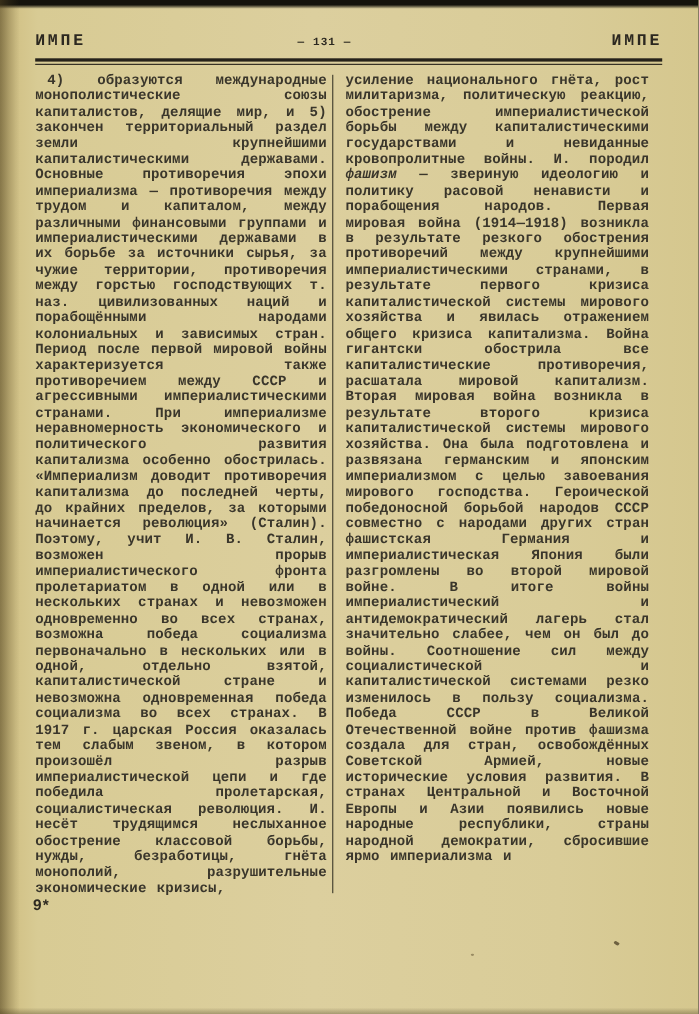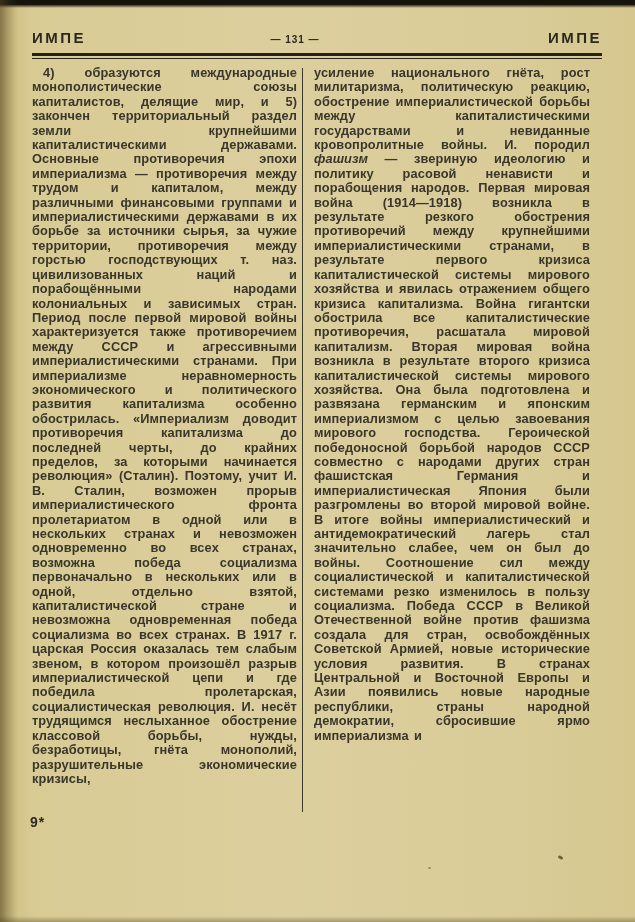--- a/index.html
+++ b/index.html
@@ -17,21 +17,21 @@
     background: linear-gradient(180deg, #15130c 0%, #15130c 55%, rgba(21,19,12,0) 100%);
   }
   .left-edge {
     position: absolute; top: 0; left: 0; bottom: 0; width: 18px;
     background: linear-gradient(90deg, rgba(84,70,36,0.55) 0%, rgba(84,70,36,0.25) 45%, rgba(84,70,36,0) 100%);
   }
   .bottom-shadow {
     position: absolute; left: 0; right: 0; bottom: 0; height: 6px;
     background: linear-gradient(0deg, rgba(60,50,24,0.35), rgba(60,50,24,0));
   }
-  .page-inner { position: absolute; top: 30px; left: 32px; width: 570px; }
+  .page-inner { position: absolute; top: 30px; left: 32px; width: 570px; font-family: Liberation Mono, monospace; }
   .header {
     display: flex; justify-content: space-between; align-items: baseline;
     font-weight: bold; font-size: 15px; line-height: 16px;
     letter-spacing: 2.5px; color: #2c2820;
   }
   .header .pagenum {
     font-size: 10px; letter-spacing: 1px;
     position: relative; left: -22px;
   }
   .rule {

